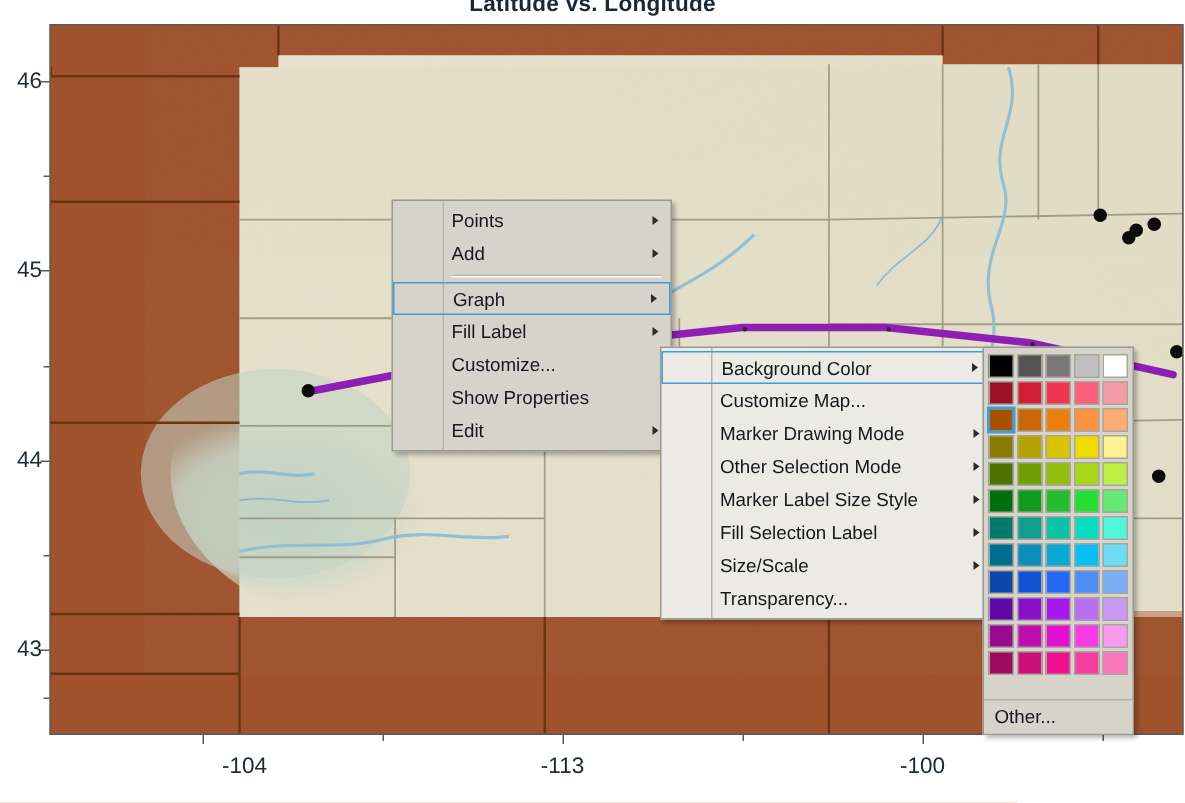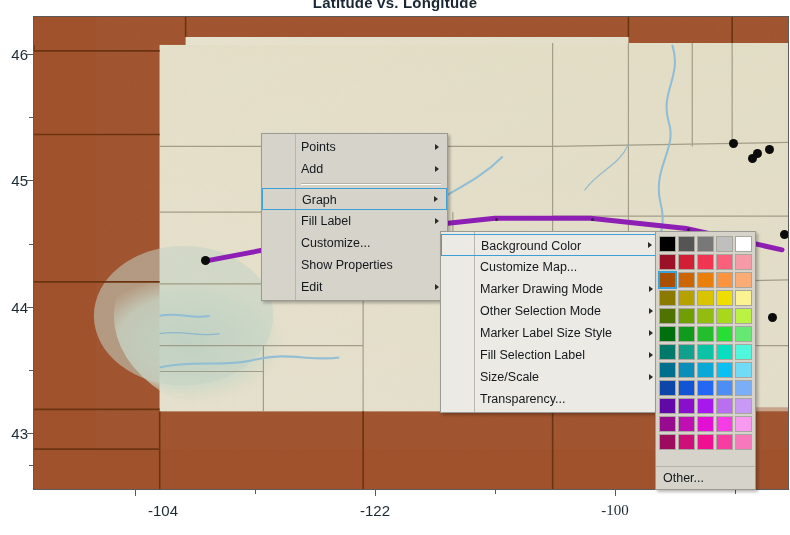--- a/index.html
+++ b/index.html
@@ -179,23 +179,23 @@
       <div class="axis-label y-label" style="top: 306.72px; width: 790px;">44</div>
       <div class="tick y-tick" style="top: 306.72px;"></div>
       <div class="axis-label y-label" style="top: 433.12px; width: 790px;">43</div>
       <div class="tick y-tick" style="top: 433.12px;"></div>
       <div class="tick y-tick minor" style="top: 117.12px;"></div>
       <div class="tick y-tick minor" style="top: 243.52px;"></div>
       <div class="tick y-tick minor" style="top: 369.92px;"></div>
       <div class="tick y-tick minor" style="top: 464.72px;"></div>
       <div class="axis-label x-label" style="left: 135px; margin-left: 28px;">-104</div>
       <div class="tick x-tick" style="left: 135px;"></div>
-      <div class="axis-label x-label" style="left: 375px;">-122</div>
+      <div class="axis-label x-label" style="left: 375px;">-113</div>
       <div class="tick x-tick" style="left: 375px;"></div>
-      <div class="axis-label x-label" style="left: 615px; font-family: Liberation Serif, serif;">-100</div>
+      <div class="axis-label x-label" style="left: 615px;">-100</div>
       <div class="tick x-tick" style="left: 615px;"></div>
       <div class="tick x-tick minor" style="left: 255px;"></div>
       <div class="tick x-tick minor" style="left: 495px;"></div>
       <div class="tick x-tick minor" style="left: 735px;"></div>
     </div>
 
   <div class="plot-frame">
     <svg class="map-canvas" viewBox="0 0 756 474" preserveAspectRatio="none">
       <defs>
         <linearGradient id="terrA" x1="0" y1="0" x2="1" y2="1">

